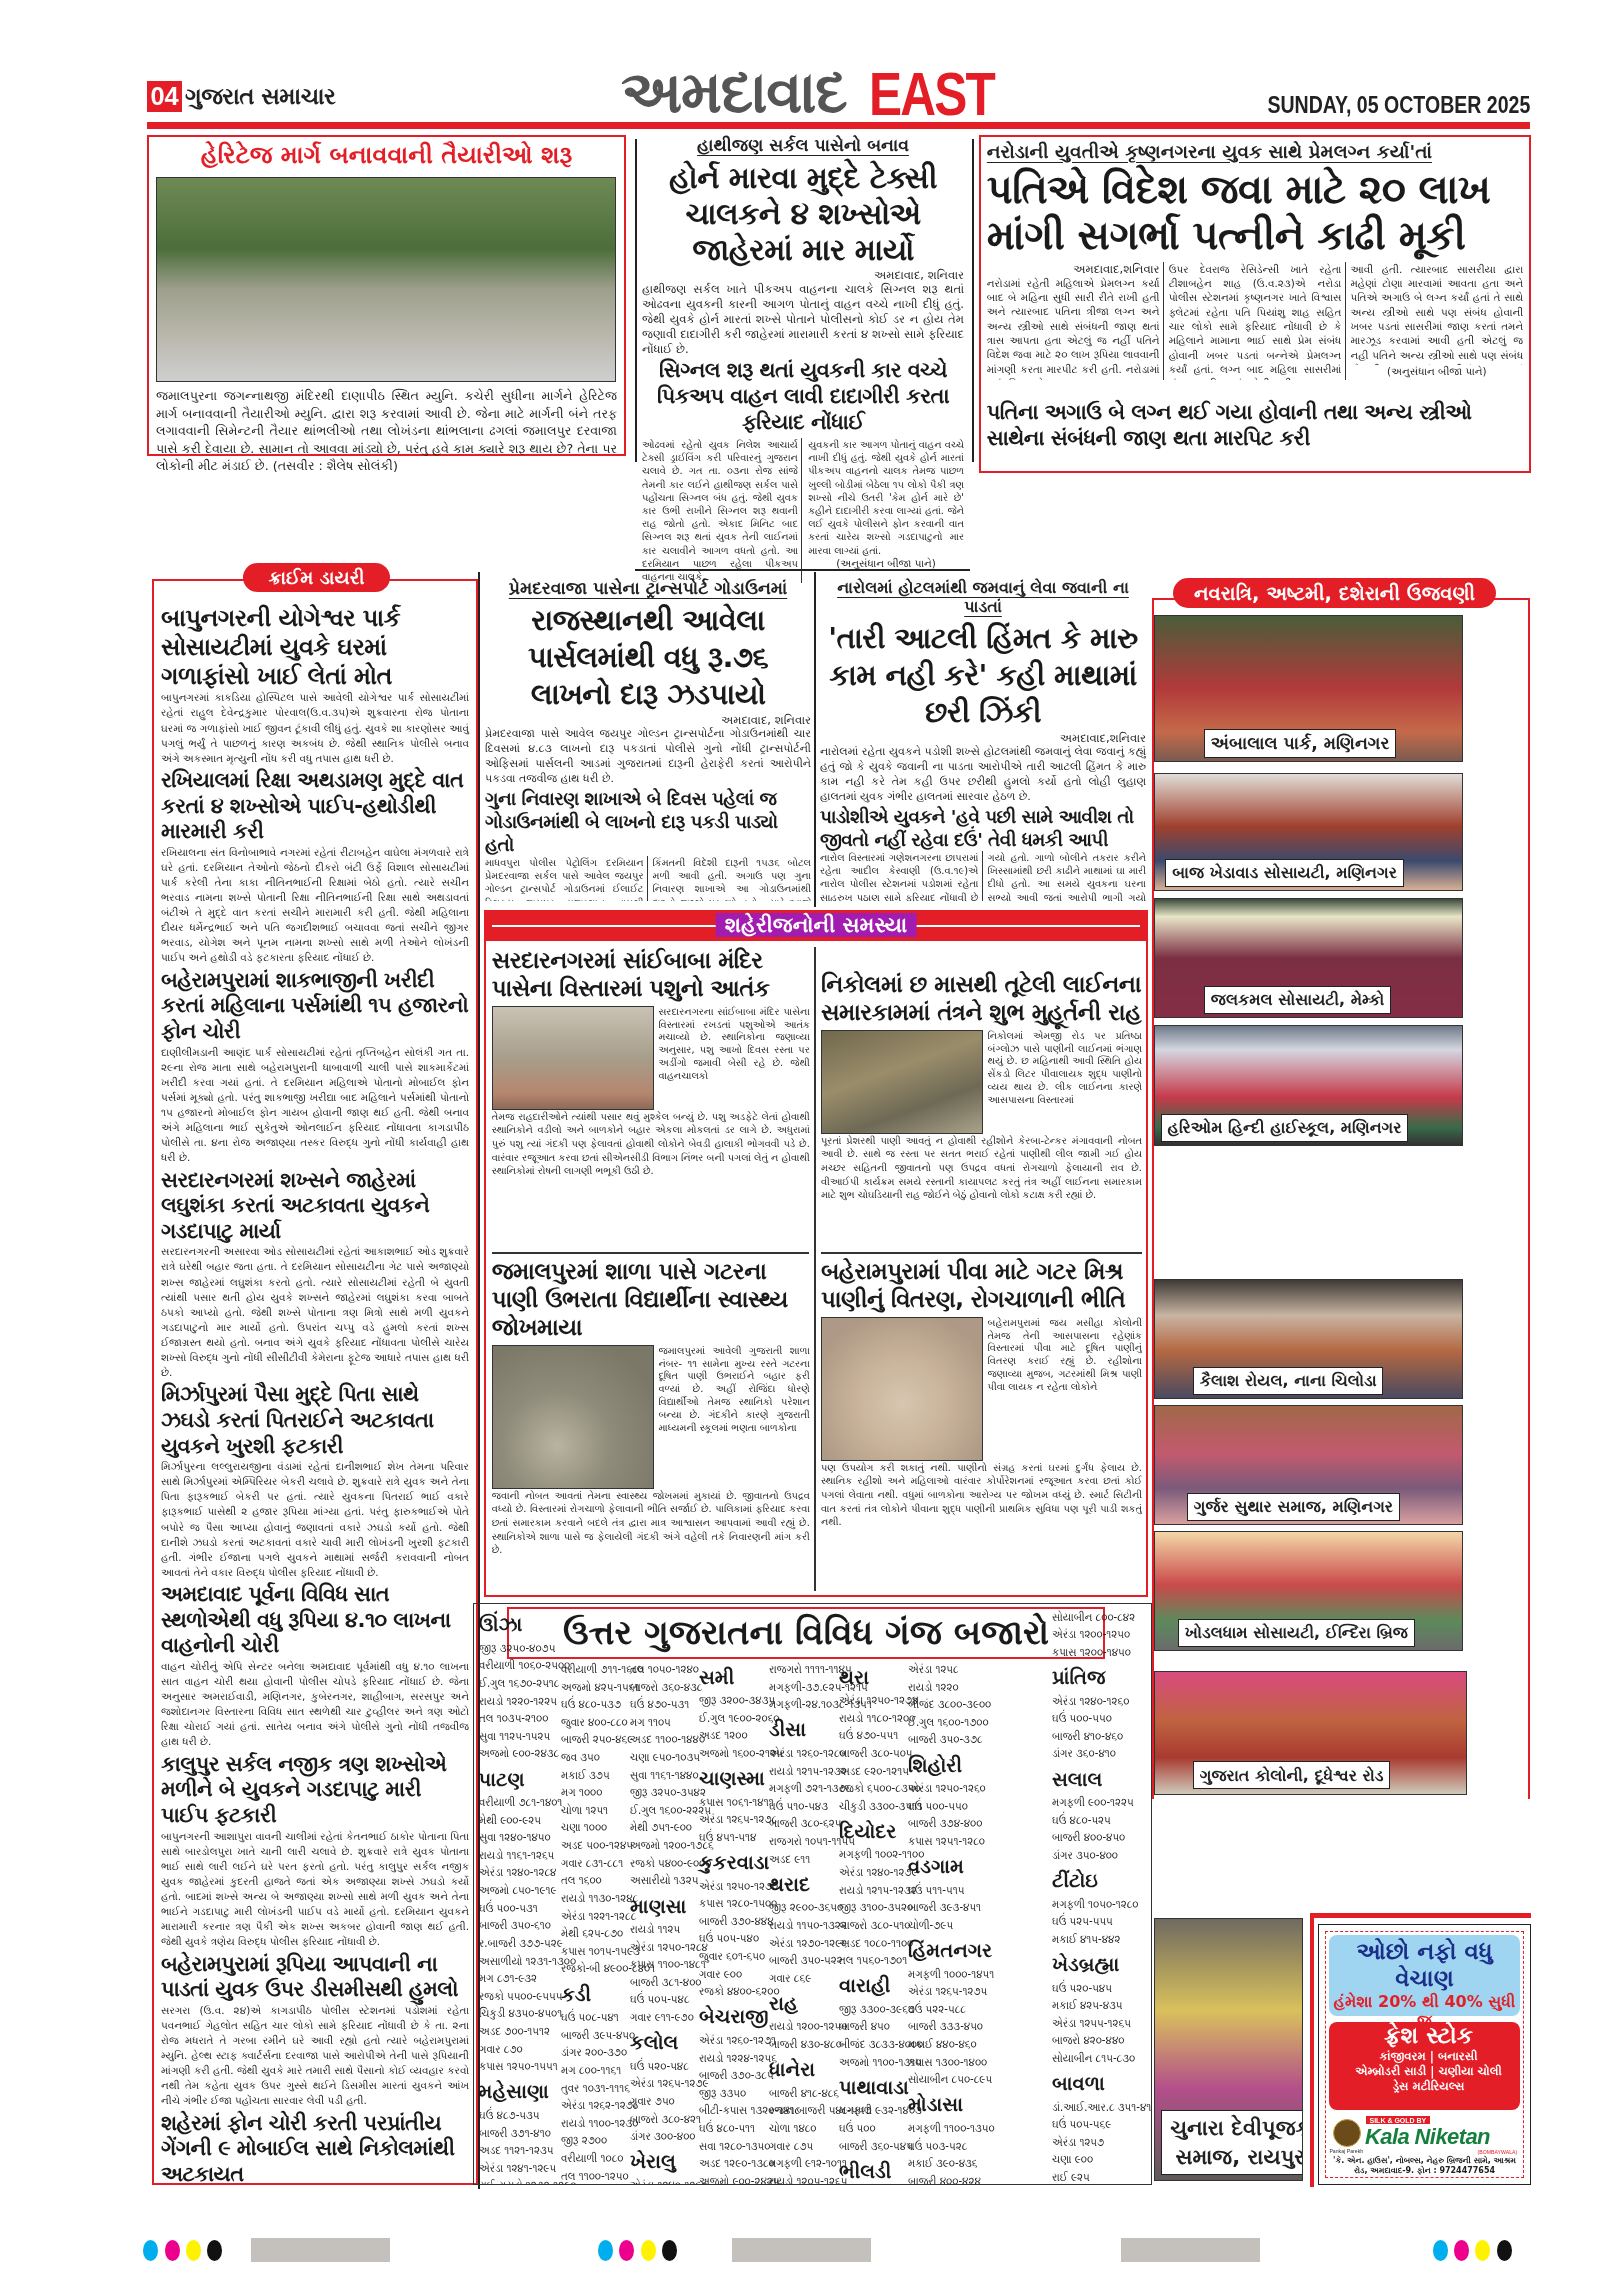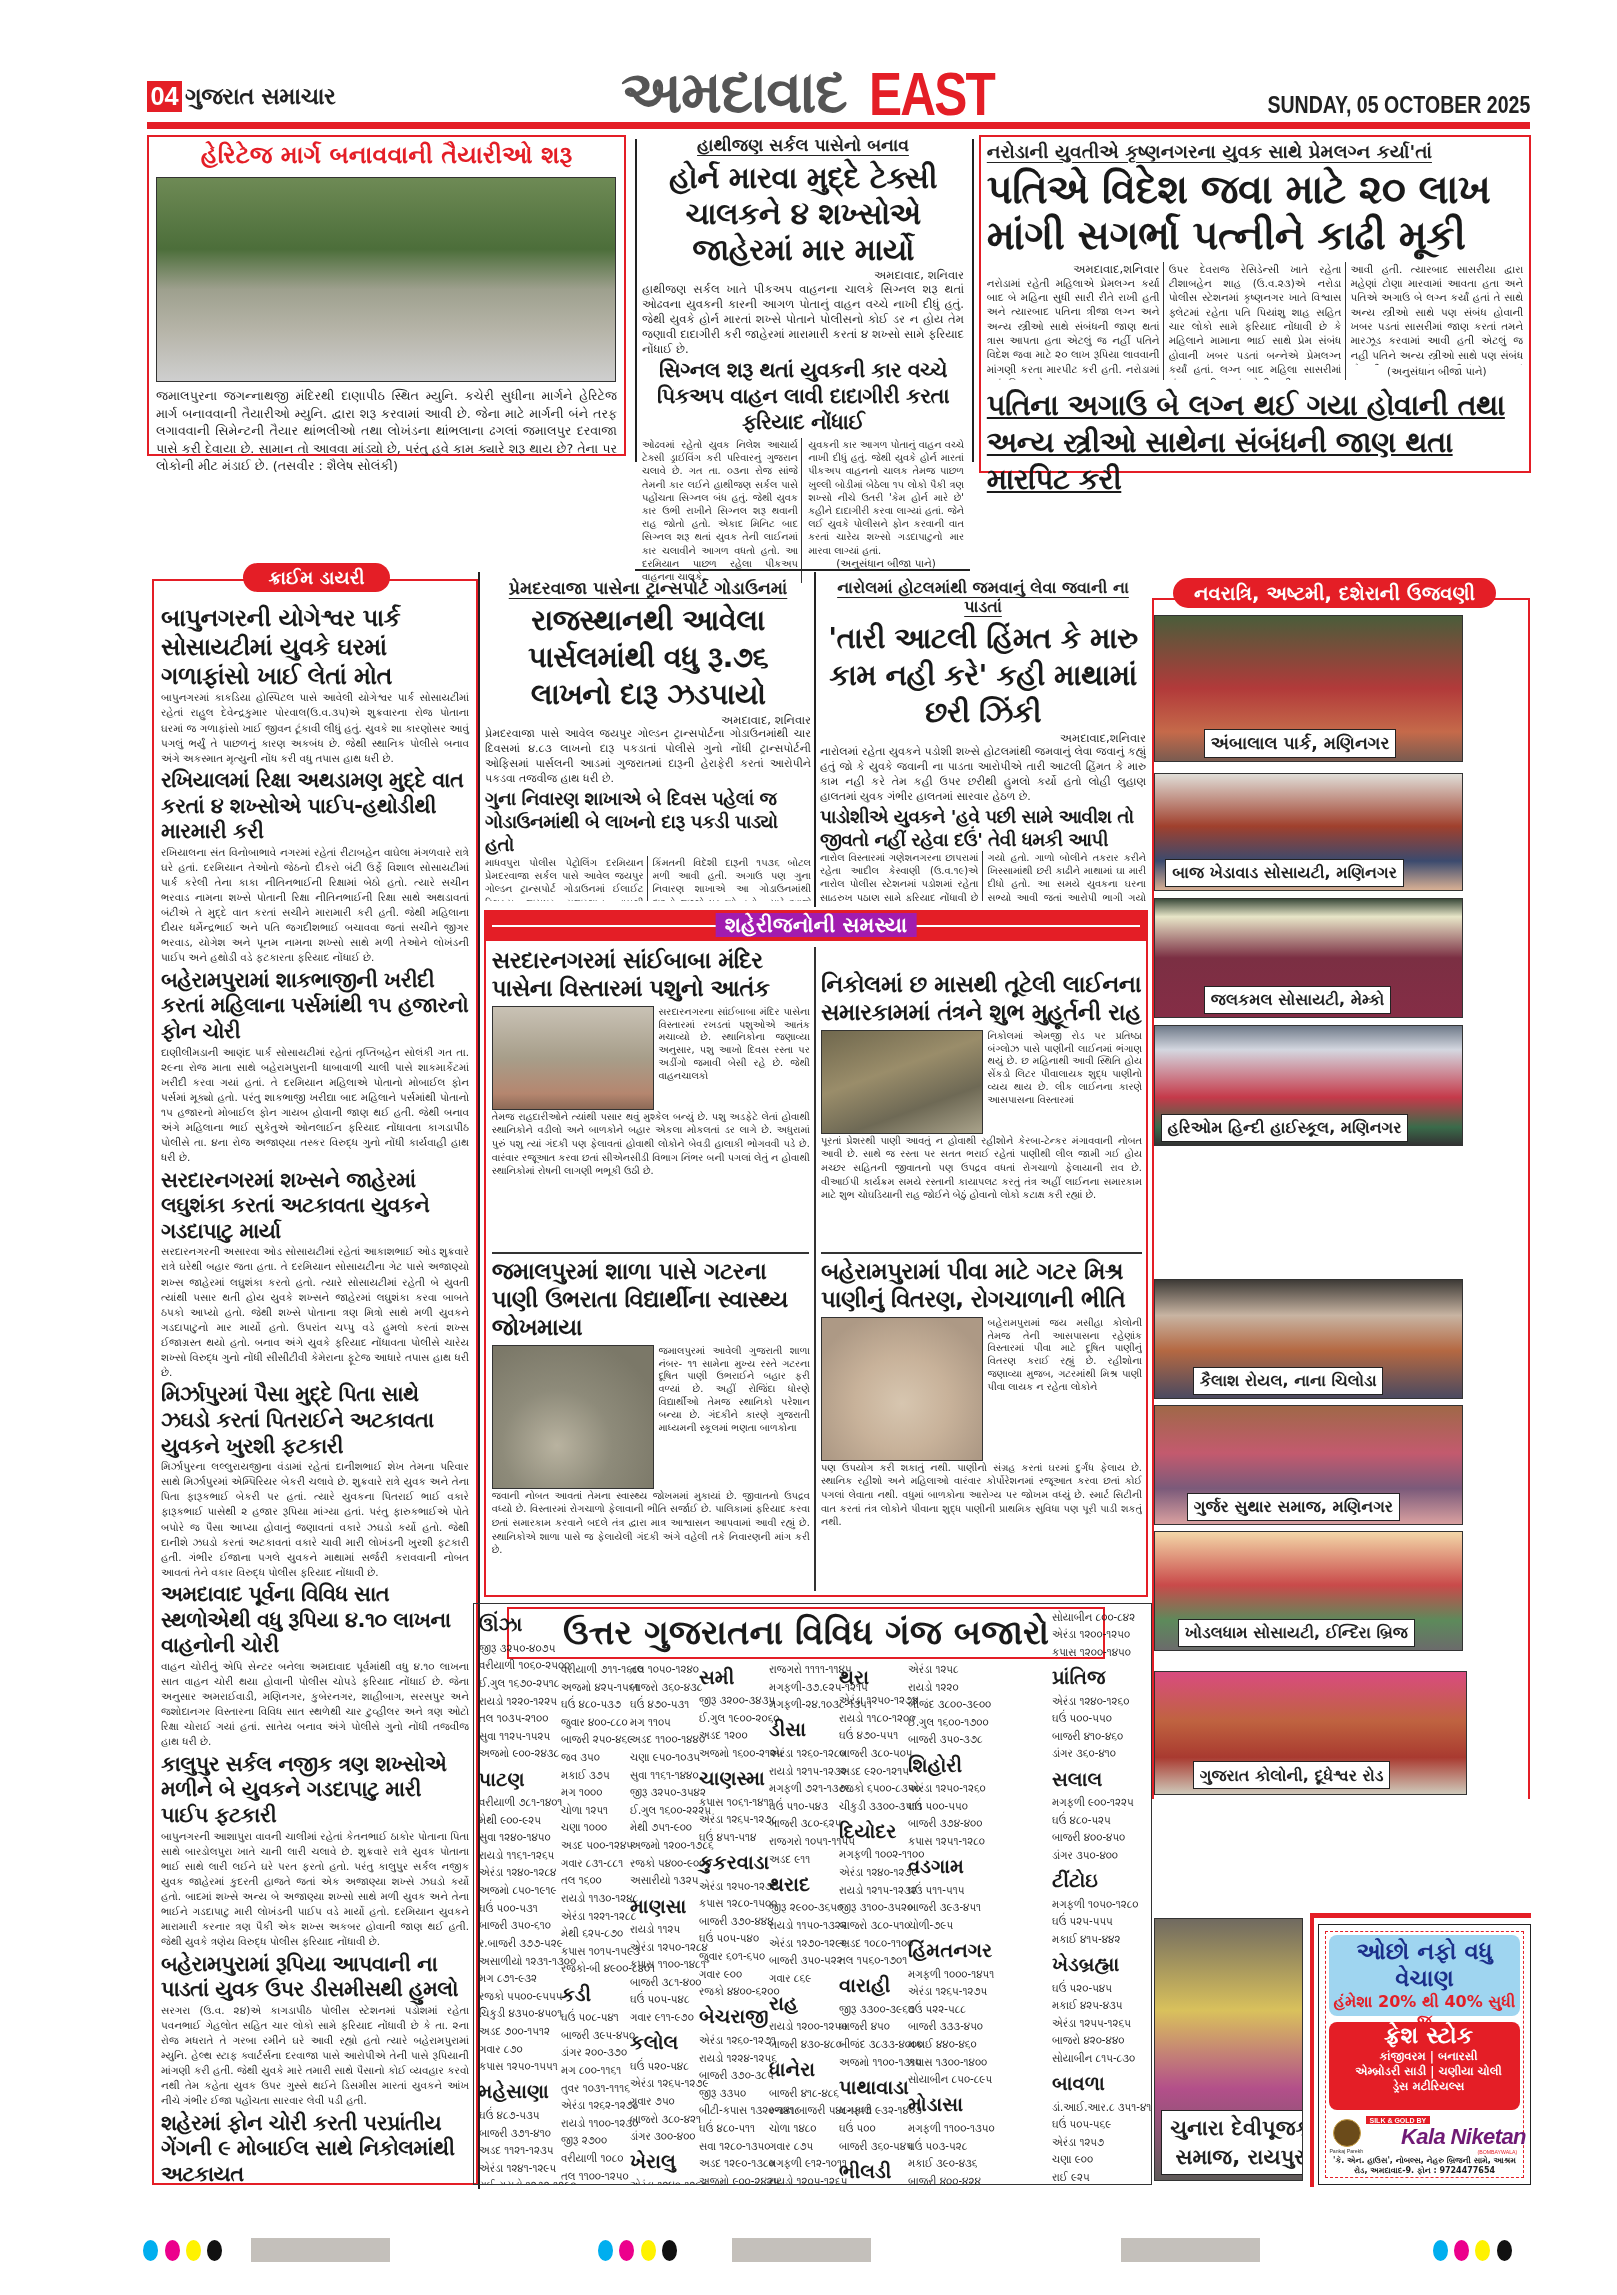--- a/index.html
+++ b/index.html
@@ -106,21 +106,21 @@
       <div style="flex:1;border-right:1.2px solid #333;padding-right:3.5px;">
         <div class="dateline" style="font-size:11.6px;">અમદાવાદ,શનિવાર</div>
         <div class="body sm" style="font-size:10.4px;line-height:1.38;">નરોડામાં રહેતી મહિલાએ પ્રેમલગ્ન કર્યા બાદ બે મહિના સુધી સારી રીતે રાખી હતી અને ત્યારબાદ પતિના ત્રીજા લગ્ન અને અન્ય સ્ત્રીઓ સાથે સંબંધની જાણ થતાં ત્રાસ આપતા હતા એટલું જ નહીં પતિને વિદેશ જવા માટે ૨૦ લાખ રૂપિયા લાવવાની માંગણી કરતા મારપીટ કરી હતી. નરોડામાં વસંતવિહાર રોડ</div>
       </div>
       <div class="body sm" style="flex:1;font-size:10.4px;line-height:1.38;border-right:1.2px solid #333;padding-right:3.5px;">ઉપર દેવરાજ રેસિડેન્સી ખાતે રહેતા ટીશાબહેન શાહ (ઉ.વ.૨૩)એ નરોડા પોલીસ સ્ટેશનમાં કૃષ્ણનગર ખાતે વિશ્વાસ ફ્લેટમાં રહેતા પતિ પિયાંશુ શાહ સહિત ચાર લોકો સામે ફરિયાદ નોંધાવી છે કે મહિલાને મામાના ભાઈ સાથે પ્રેમ સંબંધ હોવાની ખબર પડતાં બન્નેએ પ્રેમલગ્ન કર્યાં હતાં. લગ્ન બાદ મહિલા સાસરીમાં સંયુક્ત પરિવારમાં રહેતી હતી. લગ્ન બાદ બે મહિના સુધી સારી રીતે રાખવામાં</div>
       <div style="flex:1;">
         <div class="body sm" style="font-size:10.4px;line-height:1.38;height:103px;overflow:hidden;">આવી હતી. ત્યારબાદ સાસરીયા દ્વારા મહેણાં ટોણા મારવામાં આવતા હતા અને પતિએ અગાઉ બે લગ્ન કર્યાં હતાં તે સાથે અન્ય સ્ત્રીઓ સાથે પણ સંબંધ હોવાની ખબર પડતાં સાસરીમાં જાણ કરતાં તમને મારઝૂડ કરવામાં આવી હતી એટલું જ નહી પતિને અન્ય સ્ત્રીઓ સાથે પણ સંબંધ હોવાની ખબર પડતાં સાસરીમાં જાણ કરતાં તેમને ગાળો બોલીને મારી</div>
         <div class="cont" style="font-size:10.4px;">(અનુસંધાન બીજા પાને)</div>
       </div>
     </div>
-    <div class="headline" style="font-size:29px;line-height:1.28;margin-top:7px;text-decoration:underline;">પતિના અગાઉ બે લગ્ન થઈ ગયા હોવાની તથા અન્ય સ્ત્રીઓ સાથેના સંબંધની જાણ થતા મારપિટ કરી</div>
+    <div class="headline" style="font-size:21px;line-height:1.28;margin-top:19px;">પતિના અગાઉ બે લગ્ન થઈ ગયા હોવાની તથા અન્ય સ્ત્રીઓ સાથેના સંબંધની જાણ થતા મારપિટ કરી</div>
   </div>
 </div>
 
 <div class="abs redbox" style="left:152px;top:579px;width:326px;height:1606px;overflow:hidden;">
   <div style="padding:23px 7px 0;">
     <div>
       <div class="headline" style="font-size:24px;line-height:1.2;">બાપુનગરની યોગેશ્વર પાર્ક સોસાયટીમાં યુવકે ઘરમાં ગળાફાંસો ખાઈ લેતાં મોત</div>
       <div class="body" style="font-size:10.4px;line-height:1.45;">બાપુનગરમાં કાકડિયા હોસ્પિટલ પાસે આવેલી યોગેશ્વર પાર્ક સોસાયટીમાં રહેતાં રાહુલ દેવેન્દ્રકુમાર પોરવાલ(ઉ.વ.૩૫)એ શુક્રવારના રોજ પોતાના ઘરમાં જ ગળાફાંસો ખાઈ જીવન ટૂંકાવી લીધું હતું. યુવકે શા કારણોસર આવું પગલું ભર્યું તે પાછળનું કારણ અકબંધ છે. જેથી સ્થાનિક પોલીસે બનાવ અંગે અકસ્માત મૃત્યુની નોંધ કરી વધુ તપાસ હાથ ધરી છે.</div>
     </div>
     <div>
@@ -537,21 +537,21 @@
   </div>
   <div class="ad-red" style="top:97px;height:88px;">
     <div style="font:bold 23px 'DejaVu Sans',sans-serif;">ફ્રેશ સ્ટોક</div>
     <div style="font:bold 11.6px 'DejaVu Sans',sans-serif;line-height:1.3;">કાંજીવરમ | બનારસી</div>
     <div style="font:bold 11.6px 'DejaVu Sans',sans-serif;line-height:1.3;">એમ્બ્રોડરી સાડી | ચણીયા ચોલી</div>
     <div style="font:bold 11.6px 'DejaVu Sans',sans-serif;line-height:1.3;">ડ્રેસ મટીરિયલ્સ</div>
   </div>
   <div style="position:absolute;left:14px;top:194px;width:28px;height:28px;border-radius:50%;background:#6b4b1a;border:1.7px solid #c9a045;"></div>
   <div style="position:absolute;left:10.4px;top:223px;font:5.2px 'Liberation Sans',sans-serif;color:#333;">Pankaj Parekh</div>
   <div style="position:absolute;left:47px;top:191px;background:#e41e26;color:#fff;font:bold 7px 'Liberation Sans',sans-serif;padding:0.6px 3.5px;">SILK &amp; GOLD BY</div>
-  <div style="position:absolute;left:46px;top:199px;color:#701a75;font:bold italic 22px 'Liberation Sans',sans-serif;letter-spacing:-0.6px;margin-left:36px;">Kala Niketan</div>
+  <div style="position:absolute;left:46px;top:199px;color:#15803d;font:bold italic 22px 'Liberation Sans',sans-serif;letter-spacing:-0.6px;">Kala Niketan</div>
   <div style="position:absolute;right:12.7px;top:224px;color:#e41e26;font:5.2px 'Liberation Sans',sans-serif;">(BOMBAYWALA)</div>
   <div style="position:absolute;left:11.6px;right:11.6px;top:231px;font:bold 8px 'DejaVu Sans',sans-serif;line-height:1.3;text-align:center;color:#222;">'કે. એન. હાઉસ', નોબલ્સ, નેહરુ બ્રિજની સામે, આશ્રમ રોડ, અમદાવાદ-9. ફોન : 9724477654</div>
 </div>
 
 <div>
   <div class="reg-mark" style="left:143px;top:2240px;background:#00aeef;"></div>
   <div class="reg-mark" style="left:165px;top:2240px;background:#ec008c;"></div>
   <div class="reg-mark" style="left:186px;top:2240px;background:#fff200;"></div>
   <div class="reg-mark" style="left:207px;top:2240px;background:#111;"></div>
   <div class="reg-bar" style="left:251px;top:2238px;width:139px;"></div>

